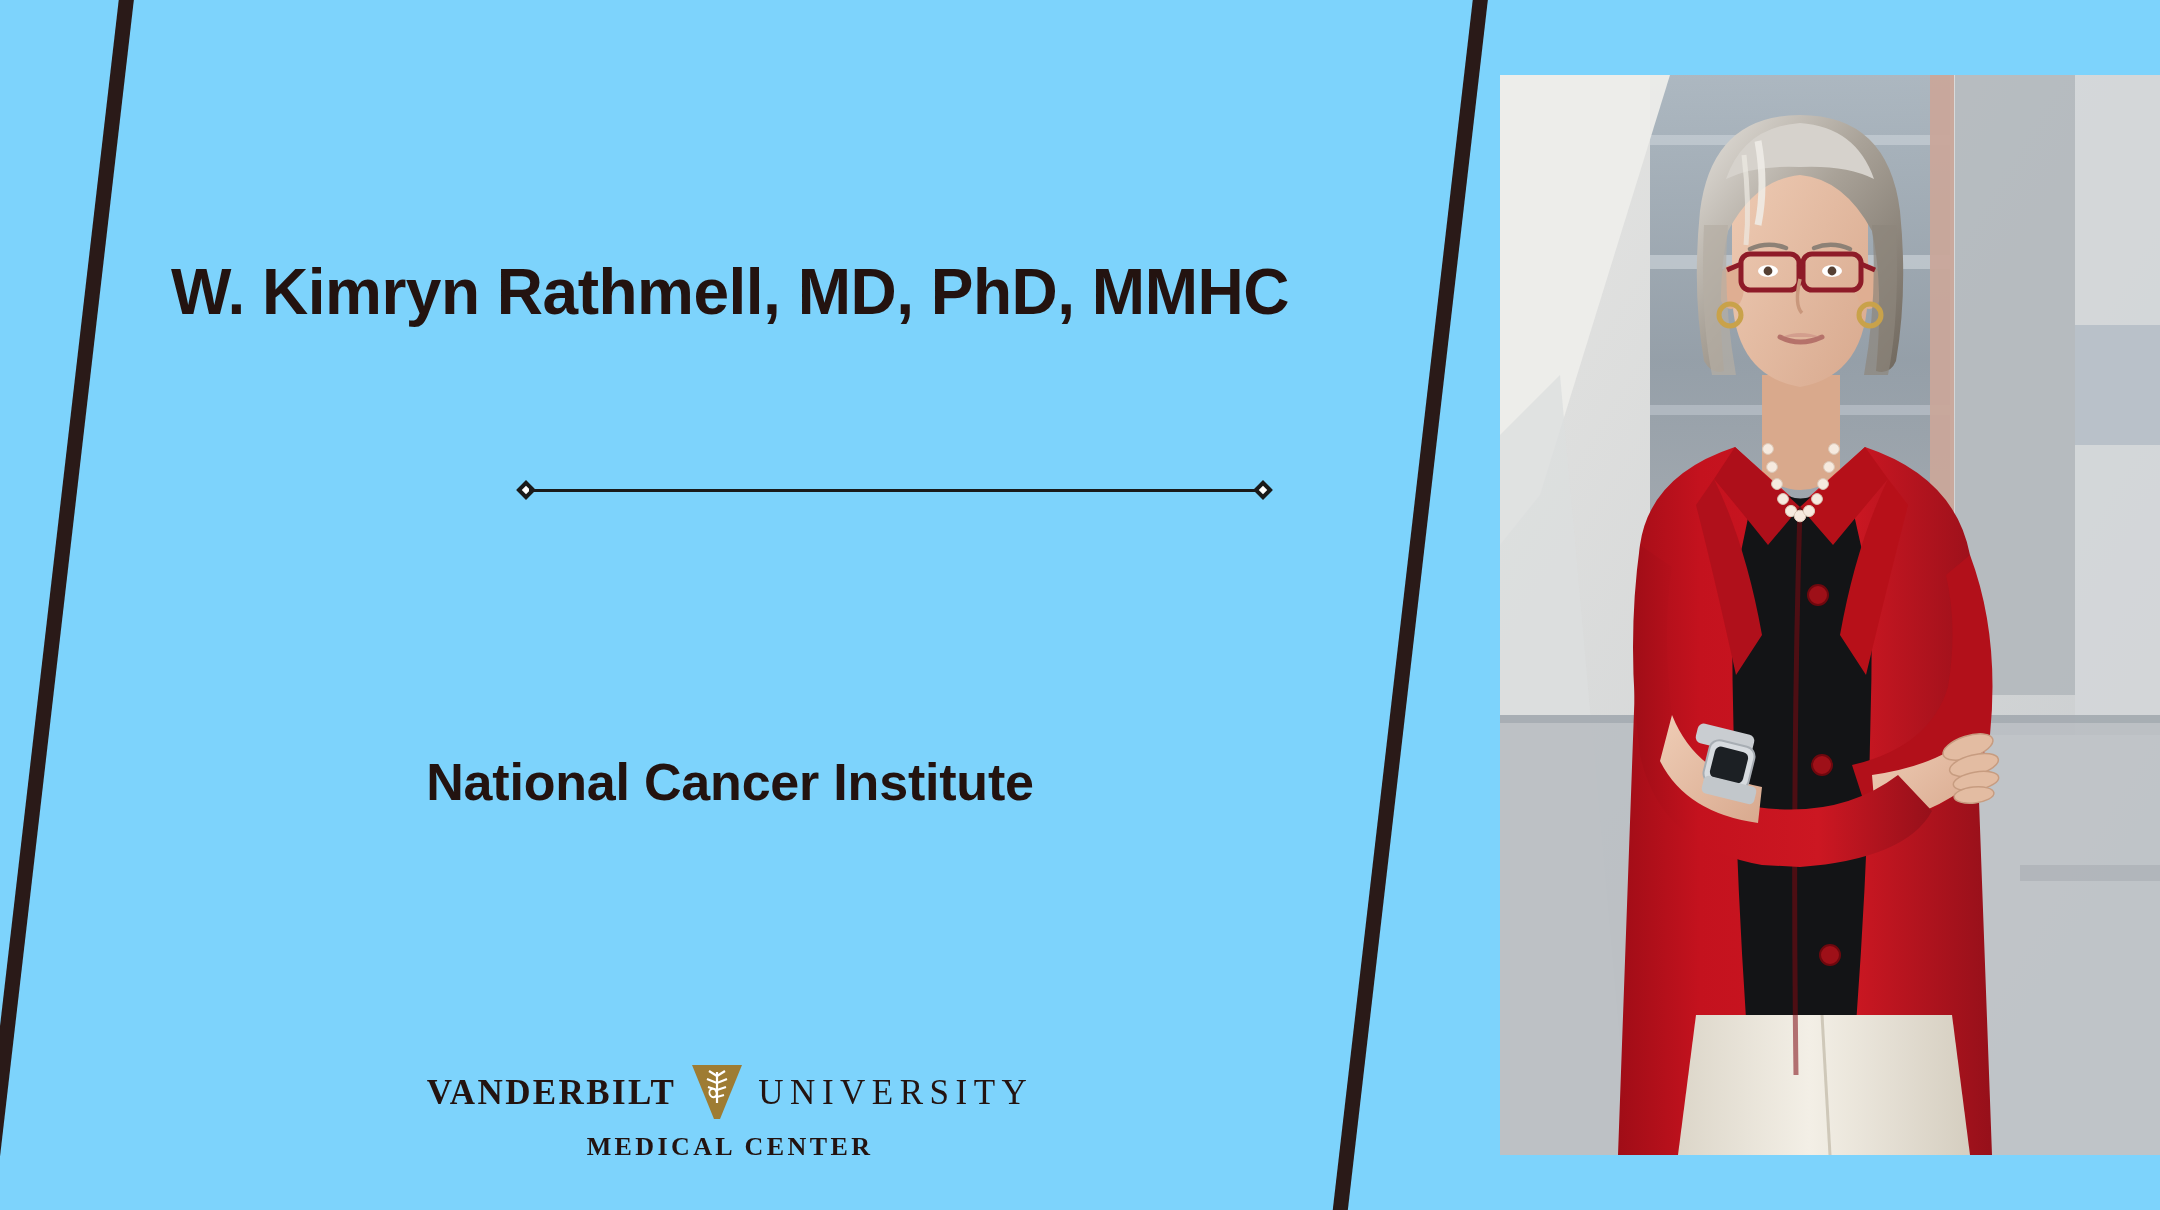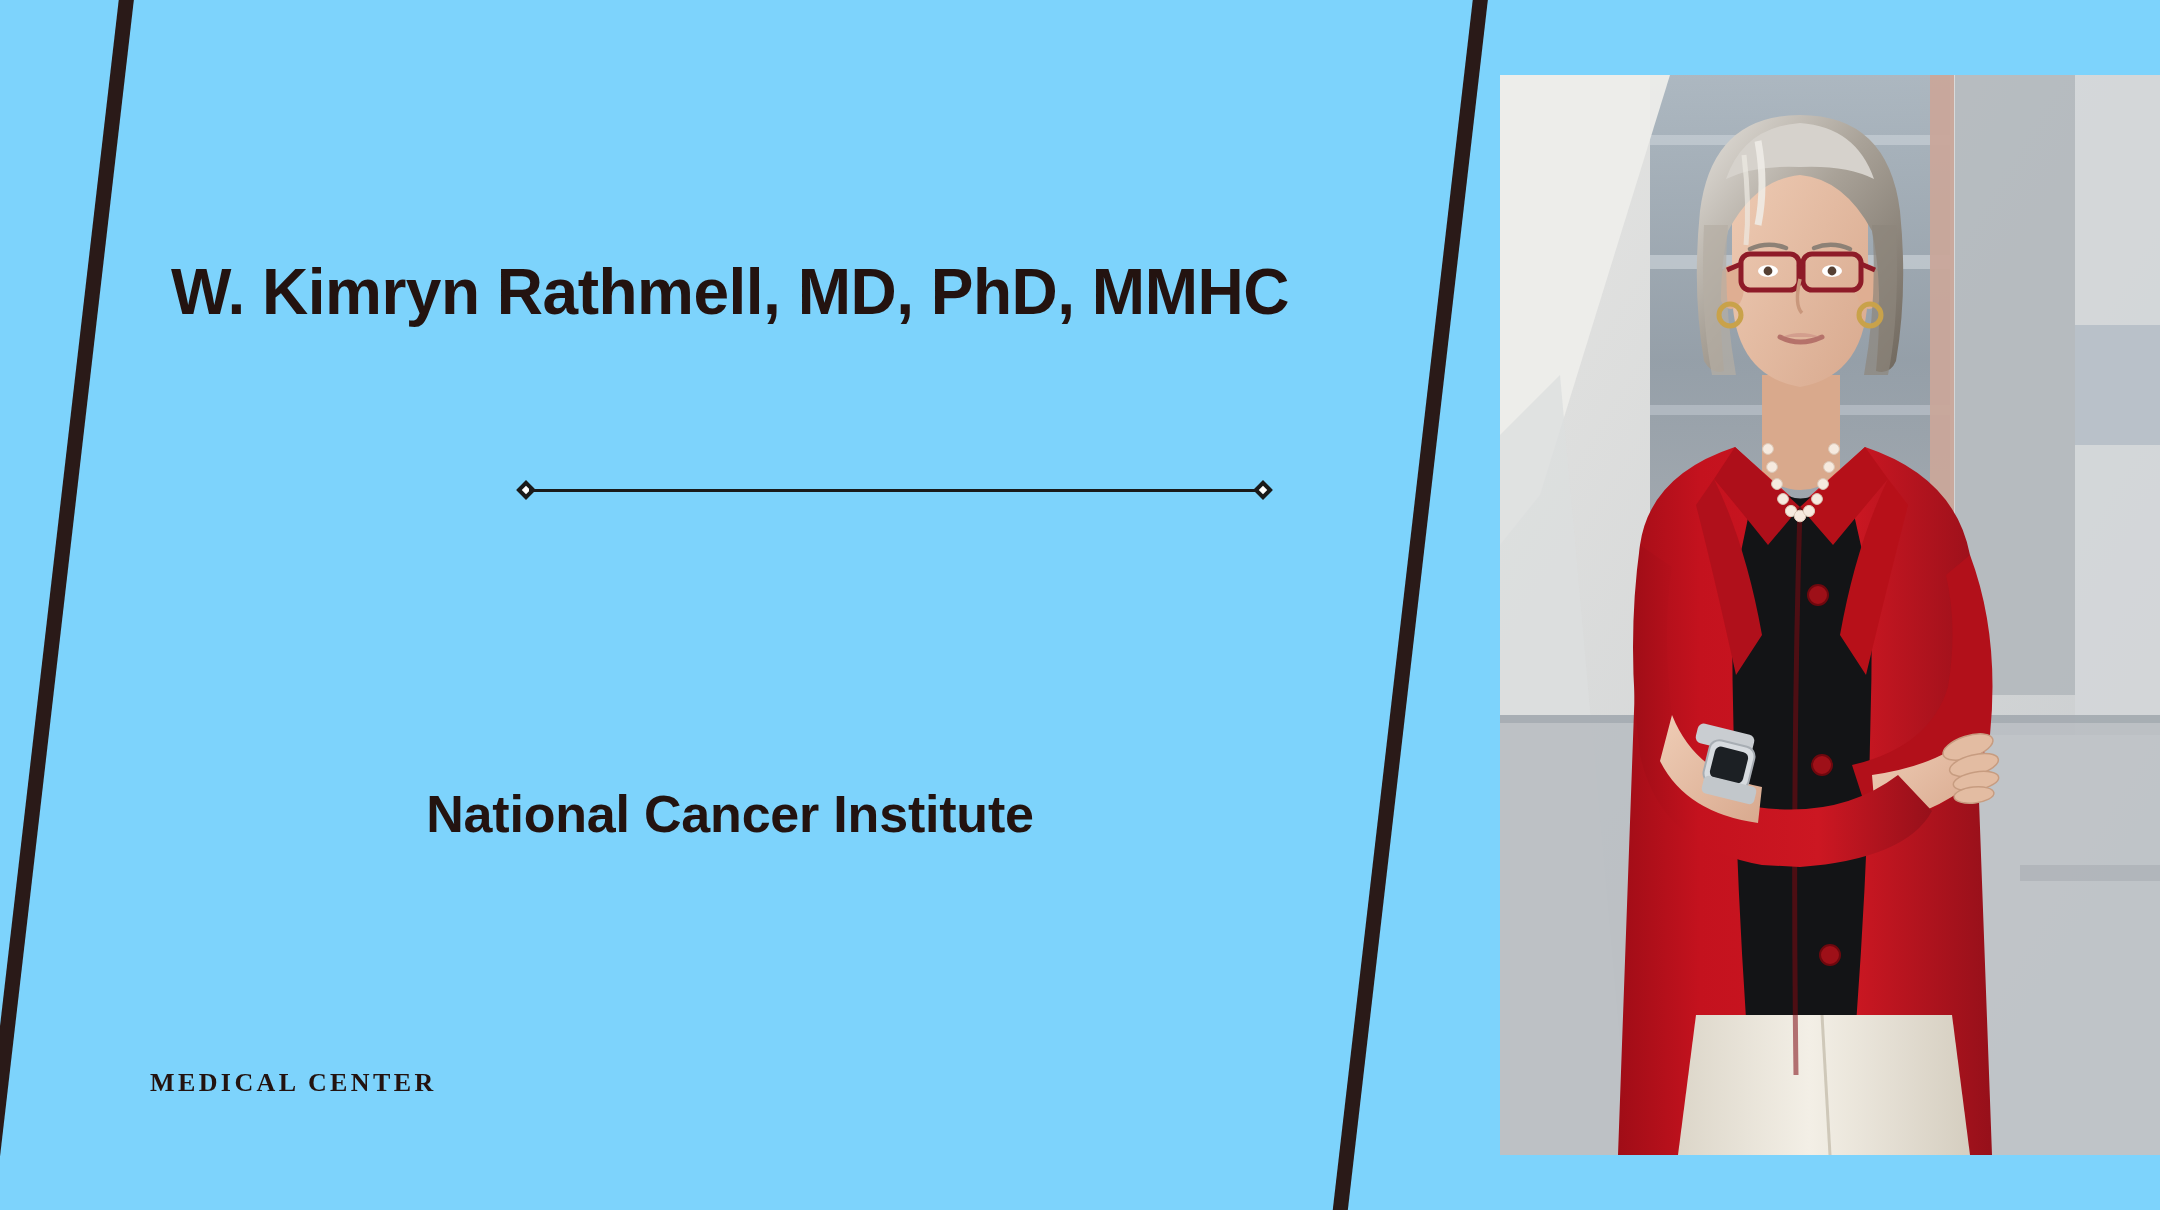--- a/index.html
+++ b/index.html
@@ -107,21 +107,21 @@
     text-align: center;
     color: #231310;
     font-family: "Liberation Sans Narrow", "Liberation Sans", sans-serif;
     font-weight: 700;
     font-size: 52px;
     letter-spacing: -0.2px;
     white-space: nowrap;
   }
   .sub-1 { top: 600px; }
   .sub-2 { top: 692px; font-style: italic; }
-  .sub-3 { top: 784px; }
+  .sub-3 { top: 752px; }
 
   
   .logo {
     position: absolute;
     left: 0;
     top: 1060px;
     width: 1160px;
   }
   .logo-row-1 {
     display: flex;
@@ -145,20 +145,21 @@
     letter-spacing: 6.5px;
     color: #231310;
     line-height: 1;
   }
   .logo-mark {
     width: 54px;
     height: 58px;
     display: block;
   }
   .logo-row-2 {
+    text-align: center;
     margin-top: 8px;
     font-family: "Liberation Serif", serif;
     font-weight: 700;
     font-size: 26px;
     letter-spacing: 3.4px;
     color: #231310;
   }
 
   
   .photo {
@@ -186,20 +187,36 @@
 
     <div class="divider">
       <div class="diamond left"></div>
       <div class="divider-line"></div>
       <div class="diamond right"></div>
     </div>
 
     <div class="subtitle sub-3">National Cancer Institute</div>
 
     <div class="logo">
+      <div class="logo-row-1">
+        <span class="logo-vanderbilt">VANDERBILT</span>
+
+        <svg class="logo-mark" viewBox="0 0 54 58">
+          <path d="M2 2 H52 L30 56 H24 Z" fill="#9E7C33"></path>
+          <path d="M27 9 L27 40" stroke="#ffffff" stroke-width="2.2" fill="none"></path>
+          <path d="M27 13 L19 8 M27 13 L35 8" stroke="#ffffff" stroke-width="2.2" fill="none"></path>
+          <path d="M27 20 L17 16 M27 20 L37 16" stroke="#ffffff" stroke-width="2.2" fill="none"></path>
+          <path d="M27 27 L18 24 M27 27 L36 24" stroke="#ffffff" stroke-width="2.2" fill="none"></path>
+          <path d="M27 34 L20 32 M27 34 L34 32" stroke="#ffffff" stroke-width="2" fill="none"></path>
+          <ellipse cx="23" cy="30" rx="4.4" ry="5.2" fill="#ffffff" transform="rotate(-18 23 30)"></ellipse>
+          <ellipse cx="23" cy="30" rx="2.6" ry="3.2" fill="#9E7C33" transform="rotate(-18 23 30)"></ellipse>
+        </svg>
+
+        <span class="logo-university">UNIVERSITY</span>
+      </div>
       <div class="logo-row-2">MEDICAL CENTER</div>
     </div>
   </div>
 
   <div class="photo">
     <svg viewBox="0 0 660 1080" preserveAspectRatio="xMidYMid slice">
       <defs>
         <linearGradient id="wallG" x1="0" y1="0" x2="1" y2="1">
           <stop offset="0%" stop-color="#E4E4E2"></stop>
           <stop offset="100%" stop-color="#C6CACD"></stop>

